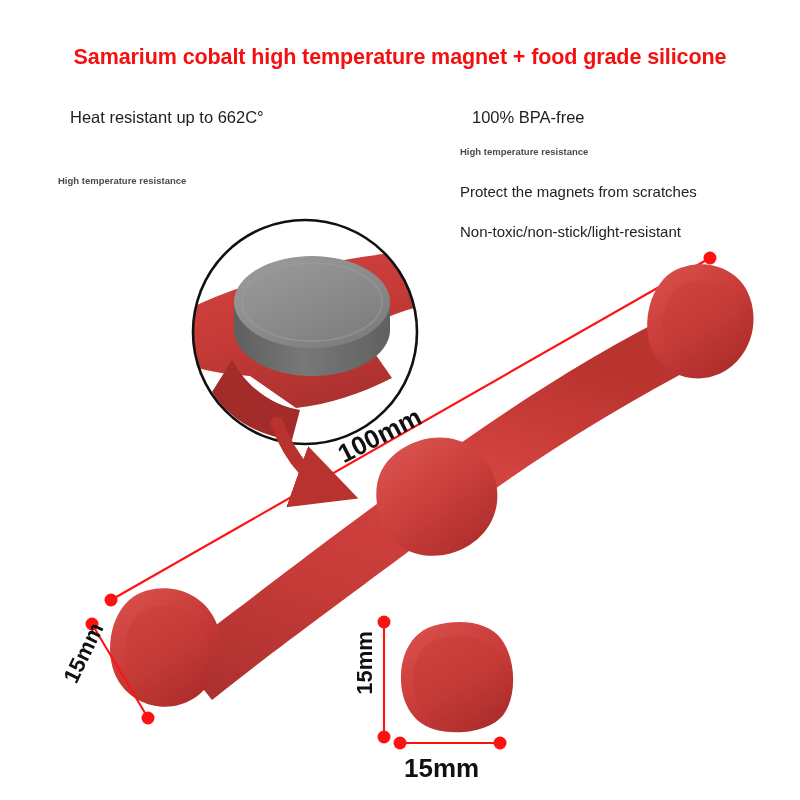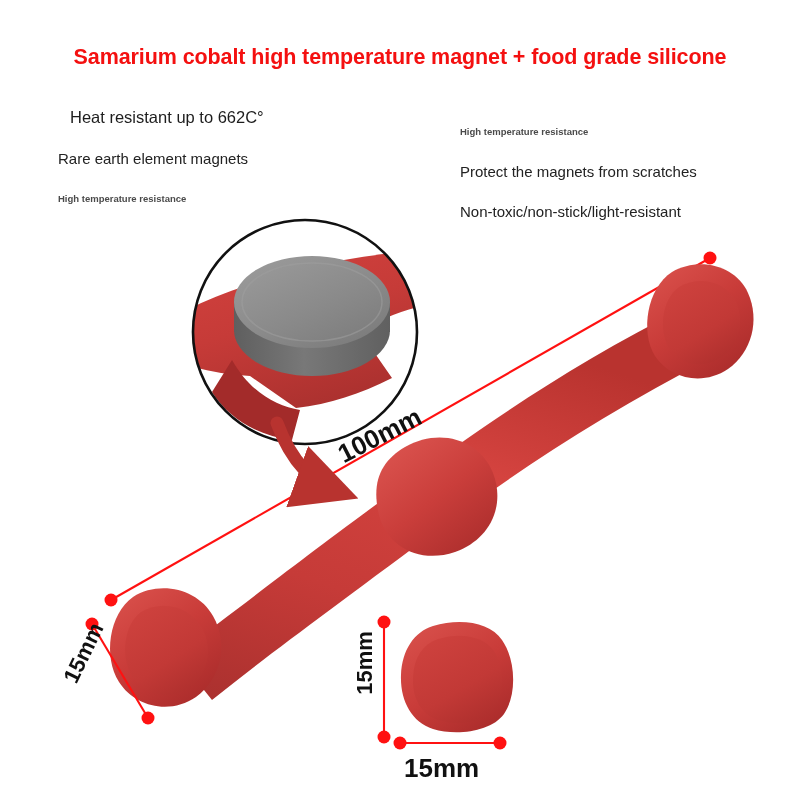--- a/index.html
+++ b/index.html
@@ -101,26 +101,26 @@
 </head>
 <body>
 
 <div id="infographic">
 
   <div class="headline">Samarium cobalt high temperature magnet + food grade silicone</div>
 
   <div class="feat-col feat-left">
     <div class="feat-major">Heat resistant up to 662C°</div>
     <div class="gap-a"></div>
-    <div class="feat-mid">Rare earth element magnets</div>
     <div class="gap-b"></div>
     <div class="feat-minor">High temperature resistance</div>
   </div>
 
   <div class="feat-col feat-right">
+    <div class="feat-major">100% BPA-free</div>
     <div class="gap-c"></div>
     <div class="feat-minor">High temperature resistance</div>
     <div class="gap-d"></div>
     <div class="feat-mid">Protect the magnets from scratches</div>
     <div class="gap-a"></div>
     <div class="feat-mid">Non-toxic/non-stick/light-resistant</div>
   </div>
 
   <svg id="art" viewBox="0 0 800 800">
     <defs>

